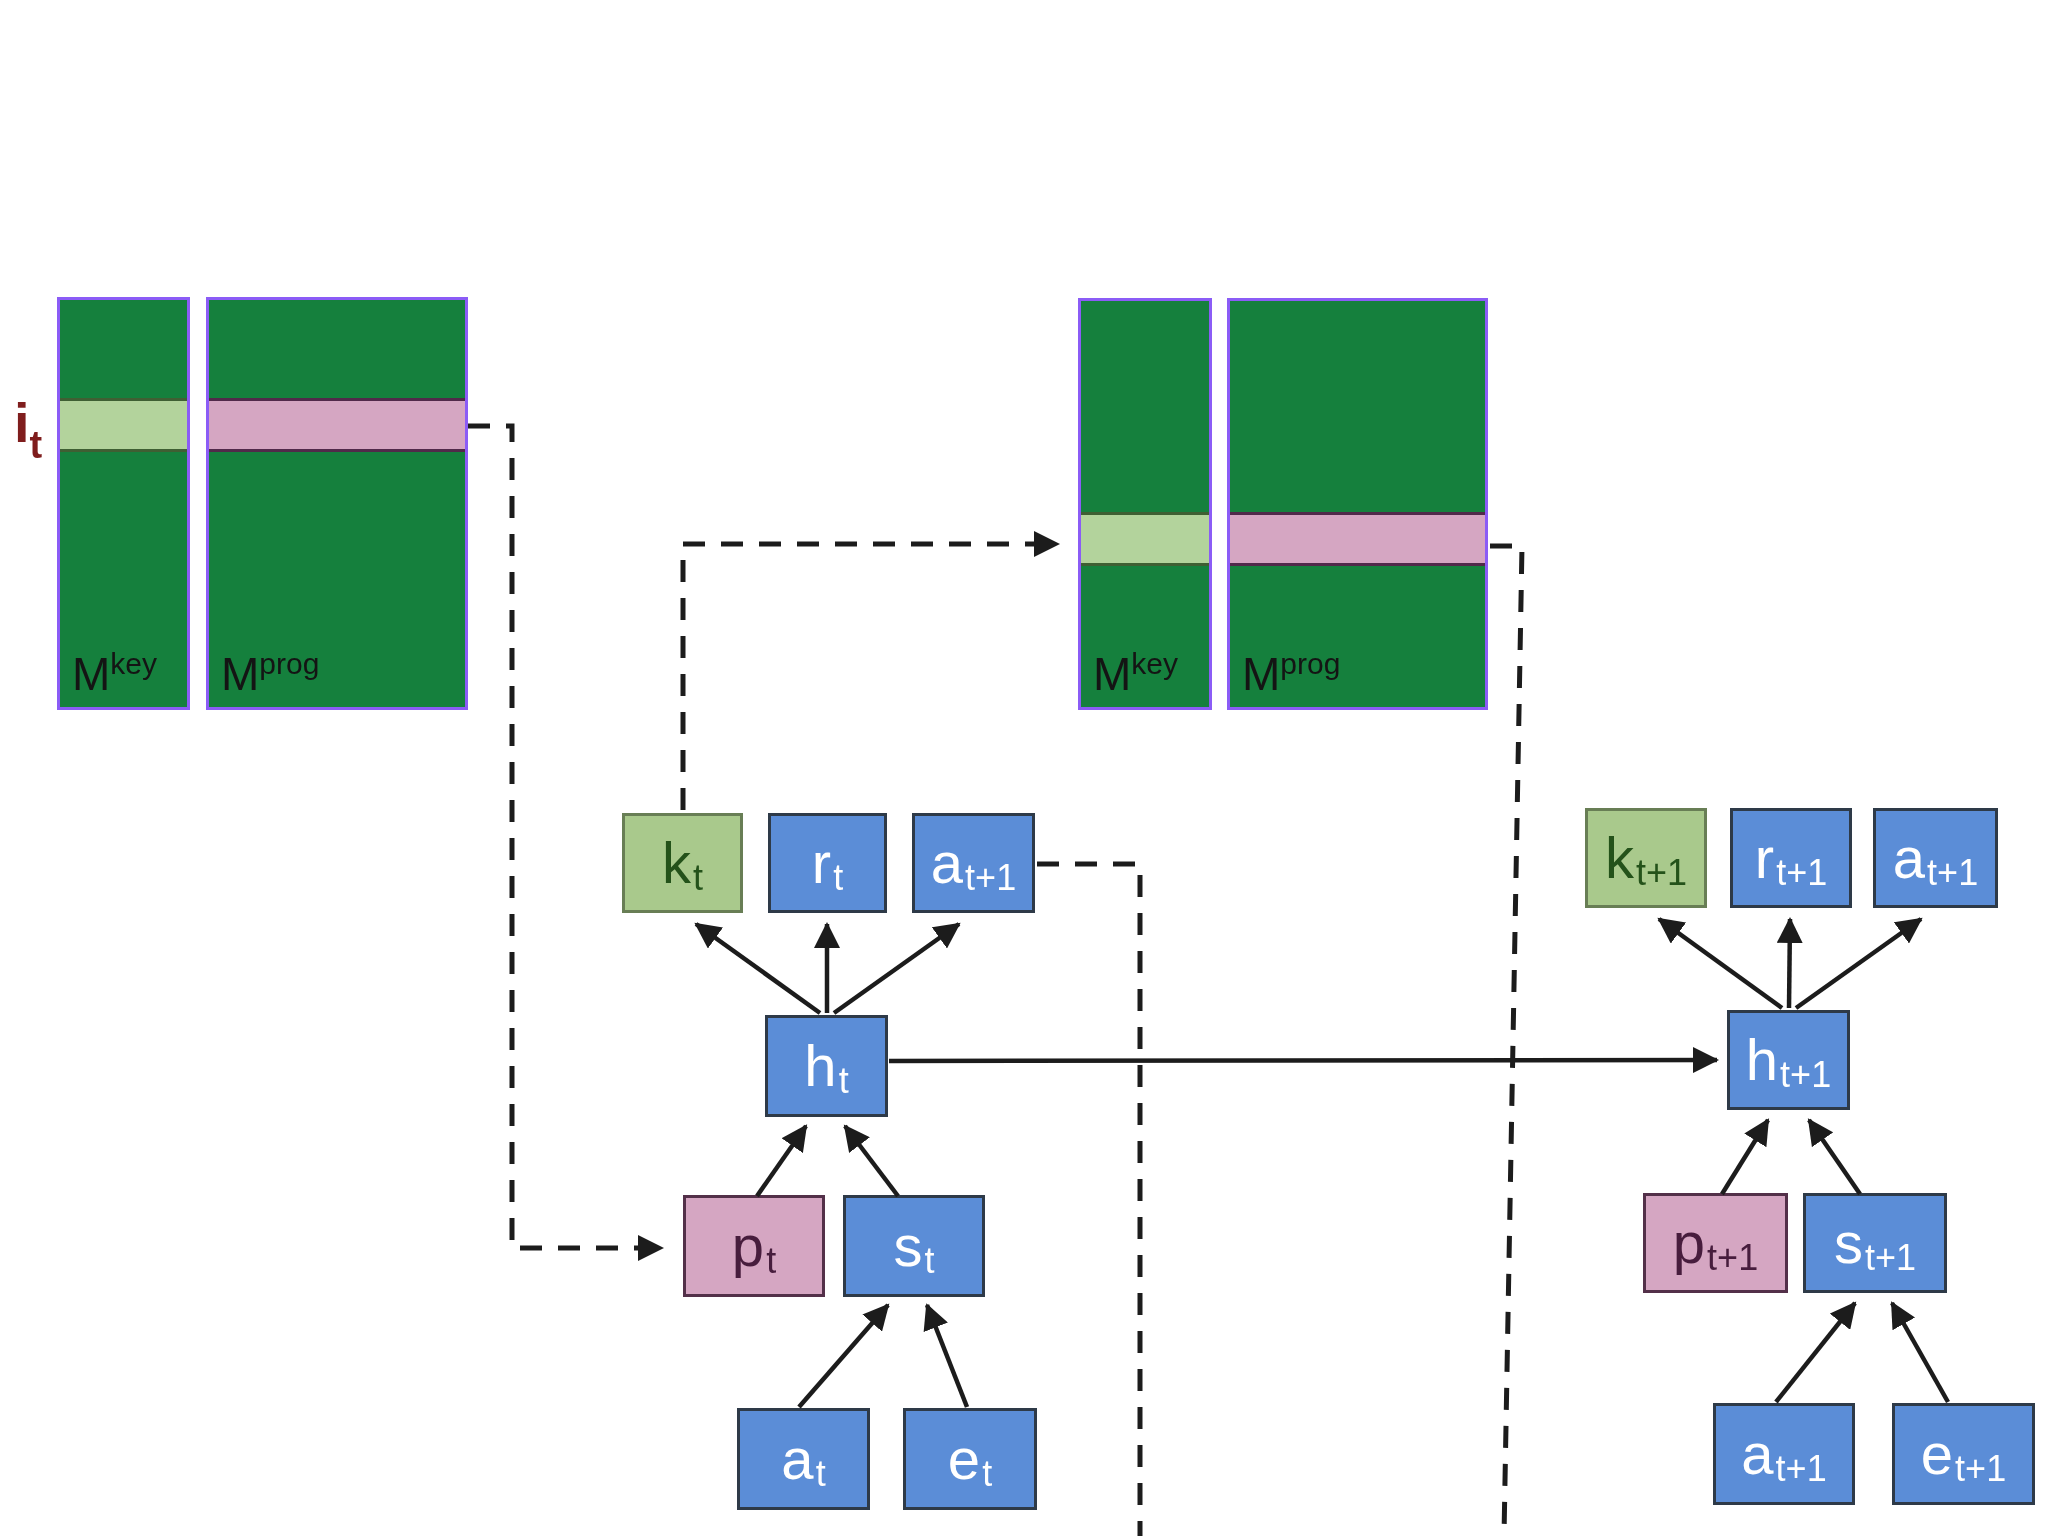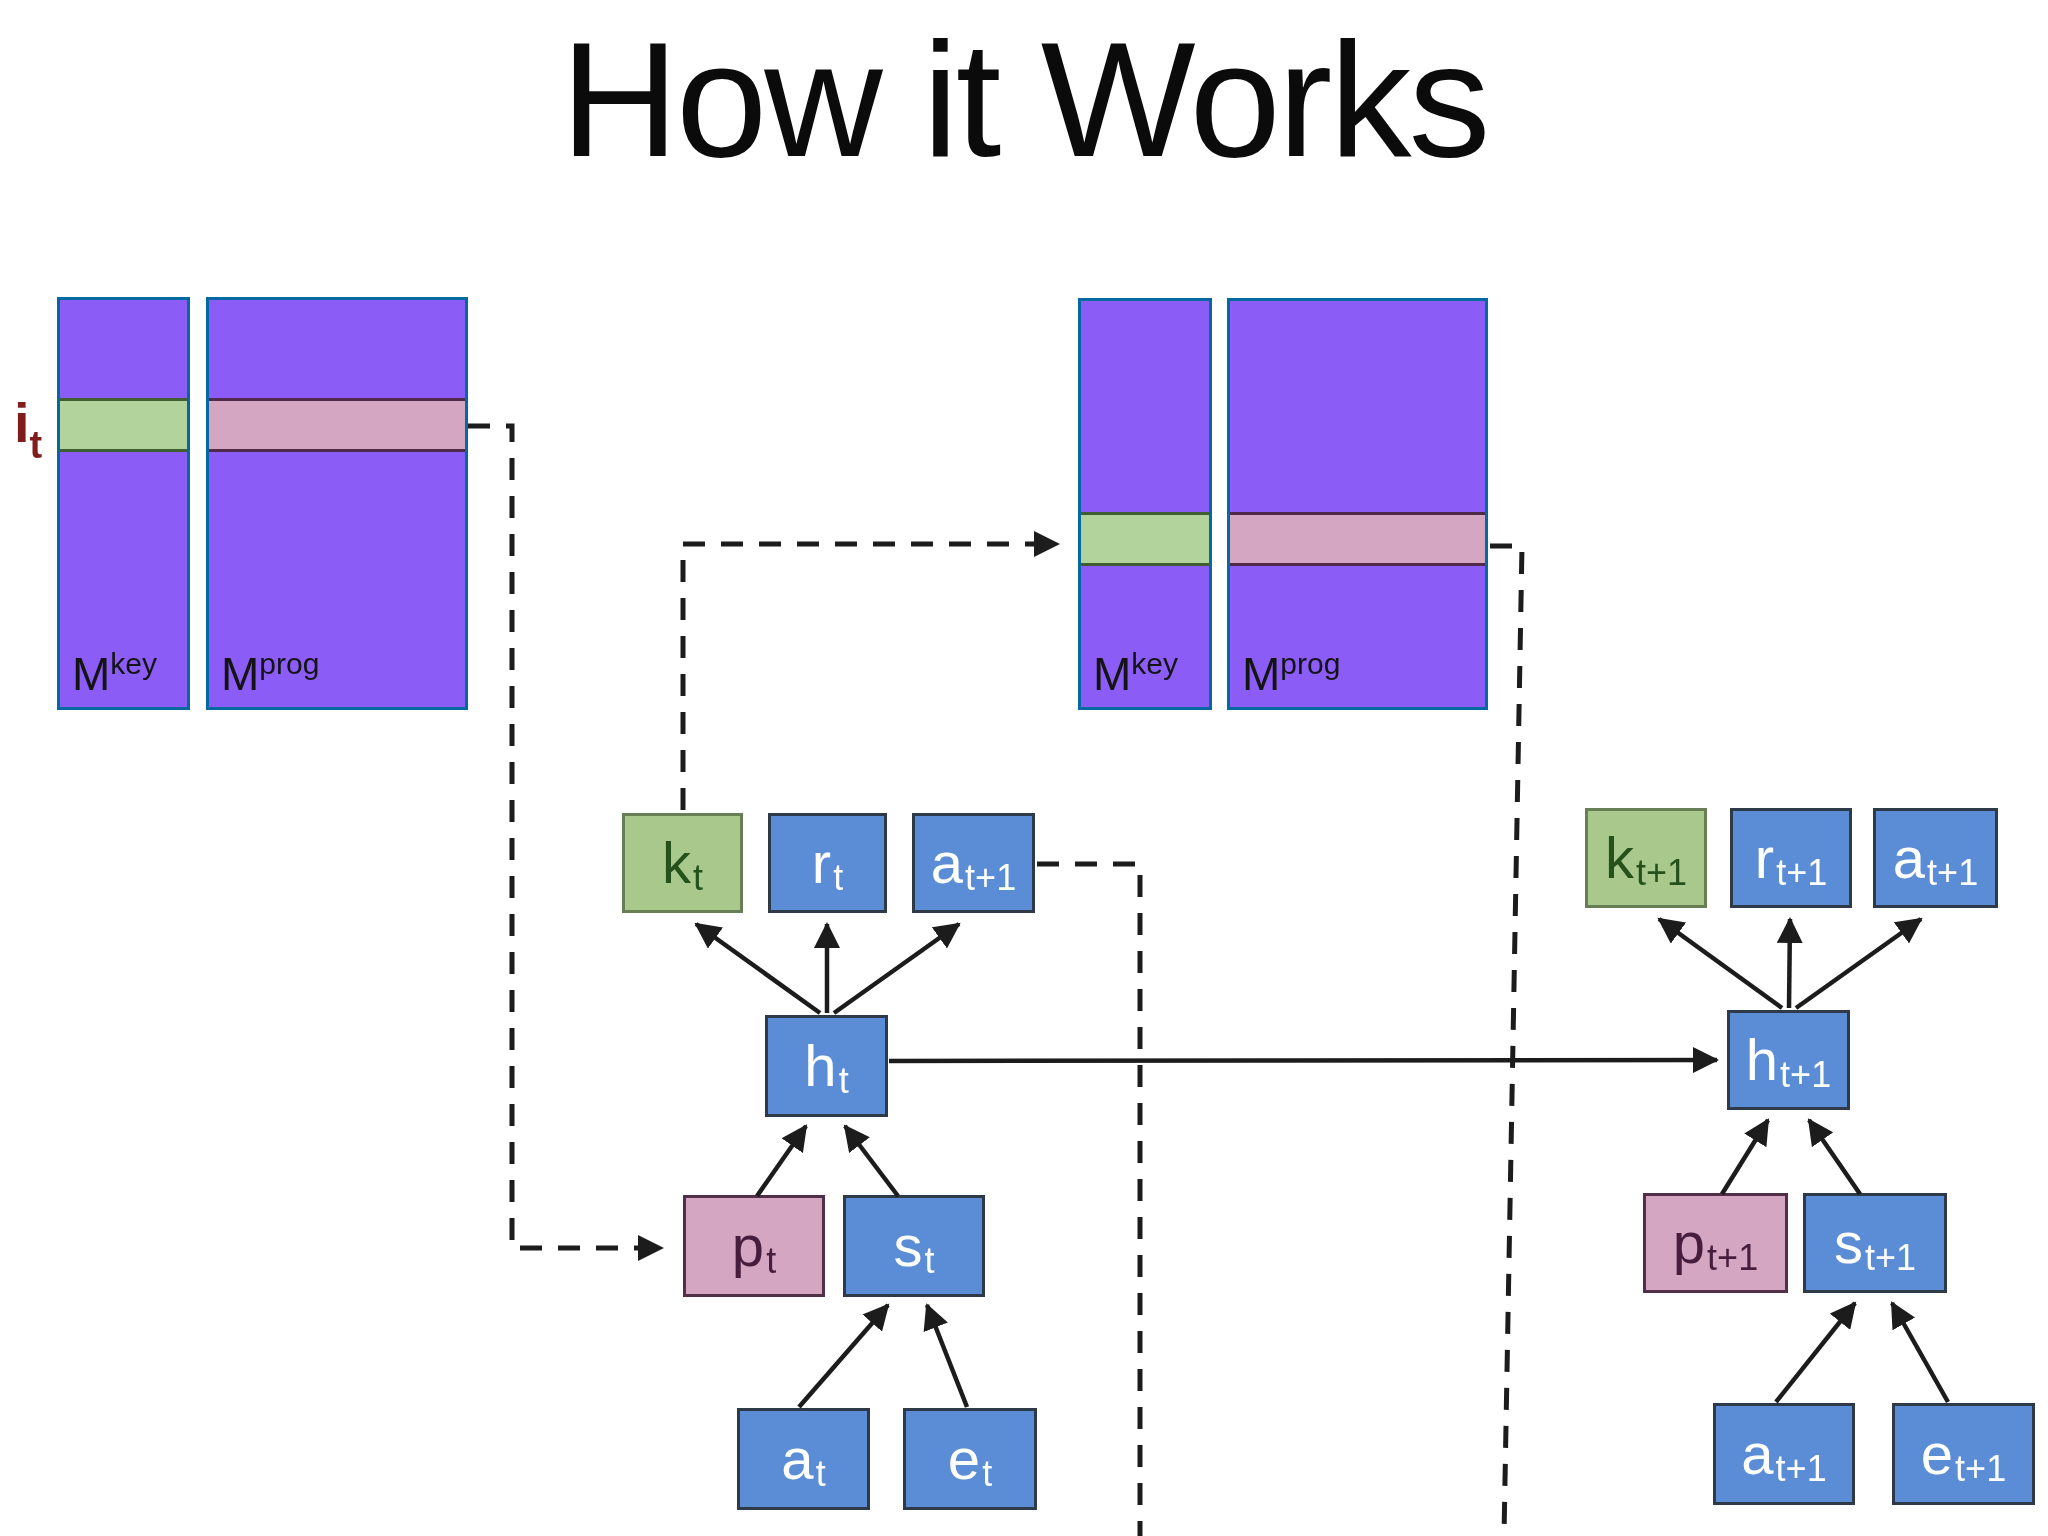--- a/index.html
+++ b/index.html
@@ -5,21 +5,21 @@
   html,body{margin:0;padding:0;background:#ffffff;}
   #stage{
     position:relative;width:2048px;height:1536px;overflow:hidden;background:#ffffff;
     font-family:"Liberation Sans", sans-serif;color:#0b0b0b;
   }
   .title{
     position:absolute;left:0;right:0;top:6px;text-align:center;
     font-size:164px;font-weight:300;letter-spacing:-3px;color:#0b0b0b;white-space:nowrap;
   }
   
-  .mem-col{position:absolute;background:#8b5cf6;border:3px solid #0369a1;box-sizing:border-box;padding-left:45px;}
+  .mem-col{position:absolute;background:#15803d;border:3px solid #8b5cf6;box-sizing:border-box;padding-left:45px;}
   .col-lkey {left:57px;  top:297px; width:133px; height:413px;}
   .col-lprog{left:206px; top:297px; width:262px; height:413px;}
   .col-rkey {left:1078px;top:298px; width:134px; height:412px;}
   .col-rprog{left:1227px;top:298px; width:261px; height:412px;}
   .mem-row{position:absolute;left:0;right:0;height:48px;border-top:3px solid;border-bottom:3px solid;box-sizing:content-box;}
   .row-green{background:#b3d39c;border-color:#3f5f33;}
   .row-pink {background:#d5a6c2;border-color:#51294a;}
   .row-left {top:98px;}
   .row-right{top:211px;}
   .mem-label{position:absolute;left:12px;bottom:6px;font-size:46px;color:#141414;white-space:nowrap;}
@@ -53,21 +53,20 @@
   .n-at1b{left:1713px;top:1403px;width:142px;height:102px;}
   .n-et1 {left:1892px;top:1403px;width:143px;height:102px;}
   
   #wires{position:absolute;left:0;top:0;width:2048px;height:1536px;pointer-events:none;}
 </style>
 </head>
 <body>
 
 <div id="stage">
 
-  <div class="title">How it Works</div>
 
   <div class="it-label">
     <span>i</span><span class="sub">t</span>
   </div>
 
   <div class="mem-col col-lkey">
     <div class="mem-row row-green row-left"></div>
     <div class="mem-label">
       <span>M</span><span class="sup">key</span>
     </div>

